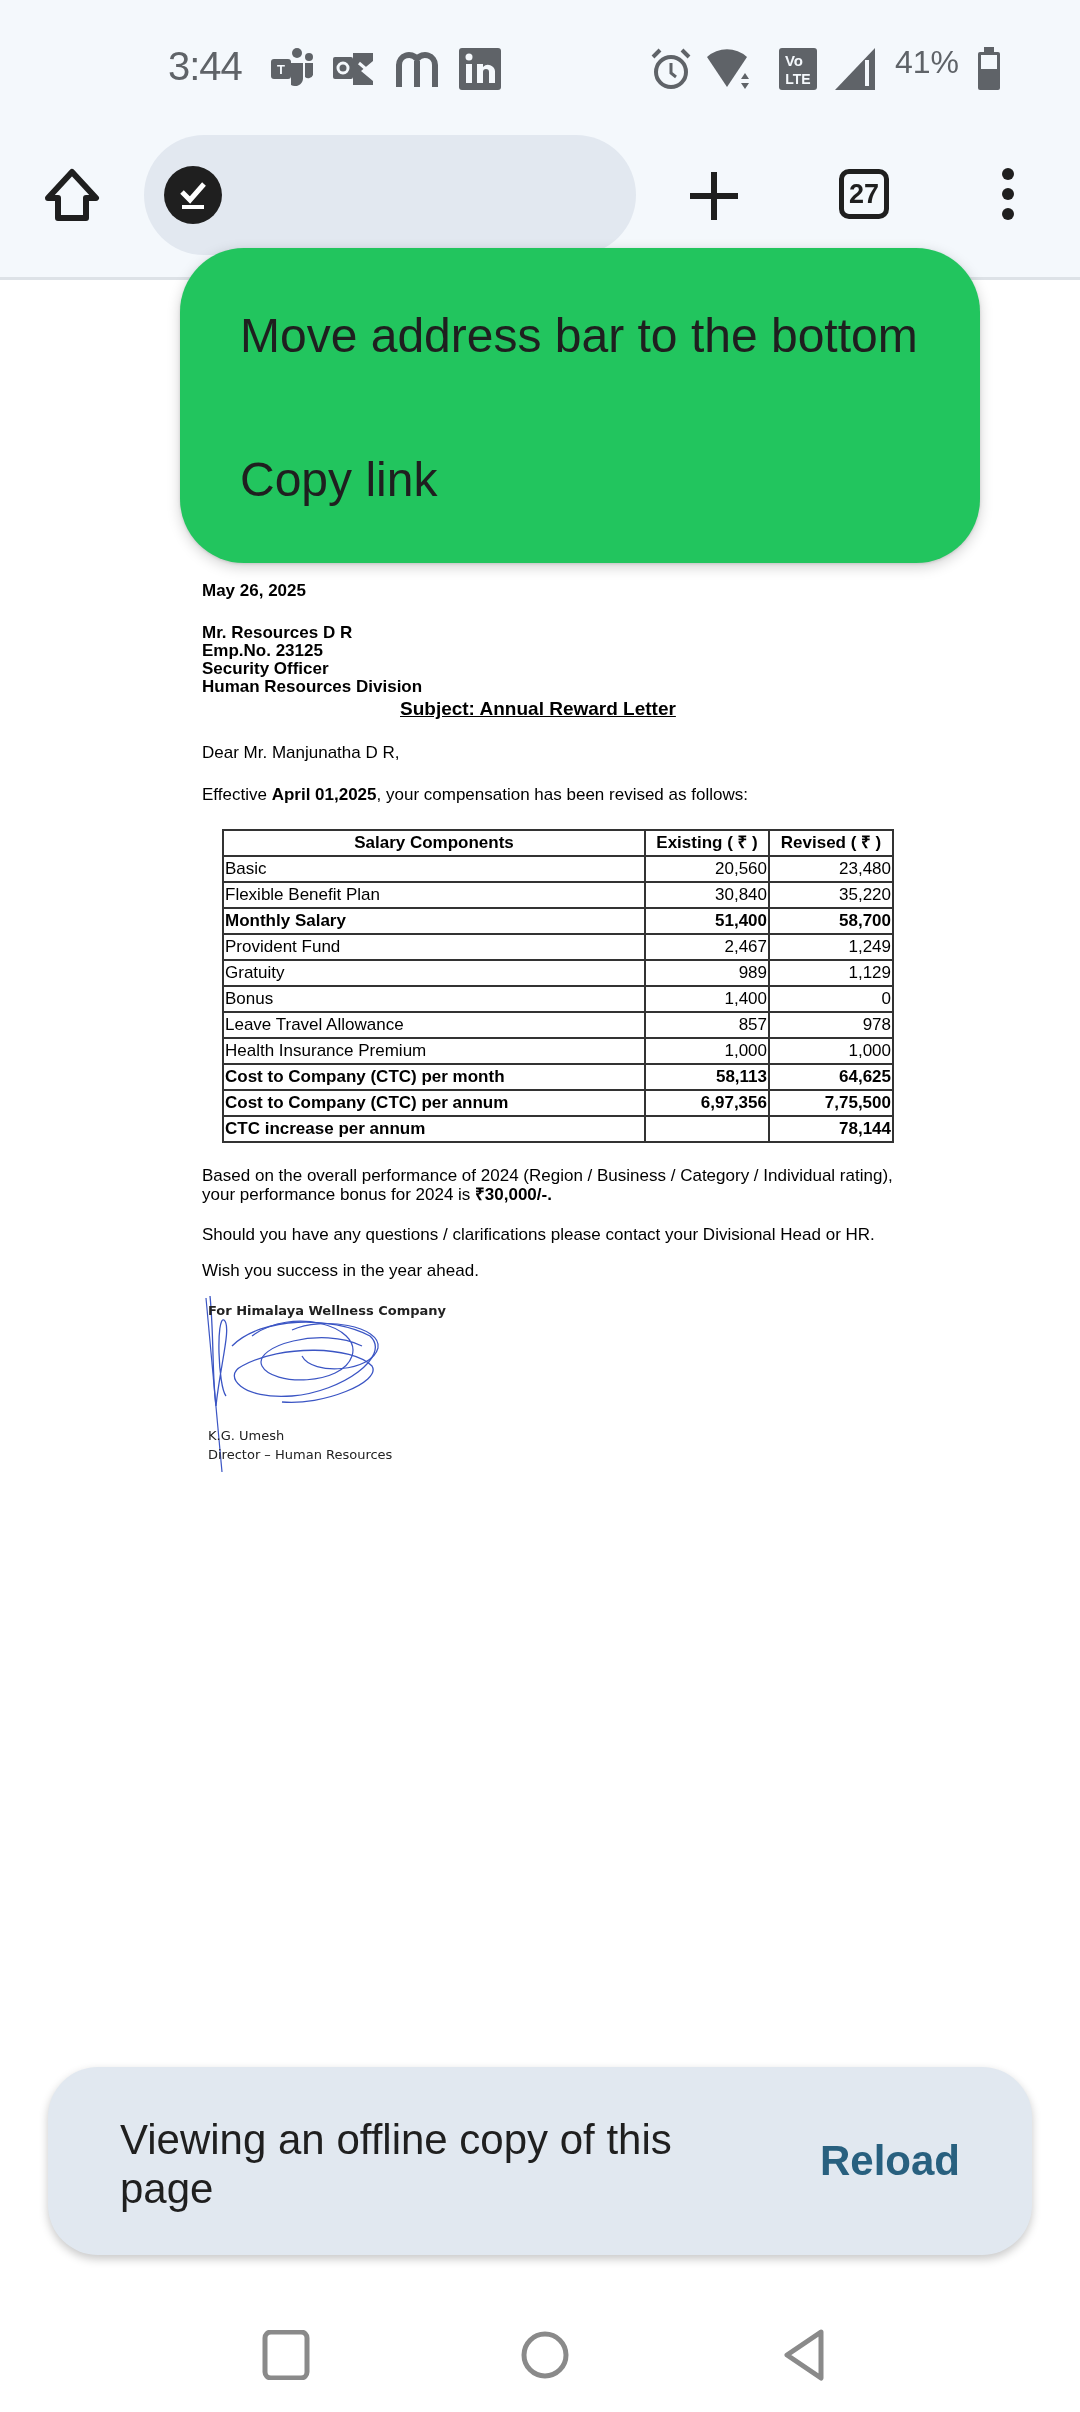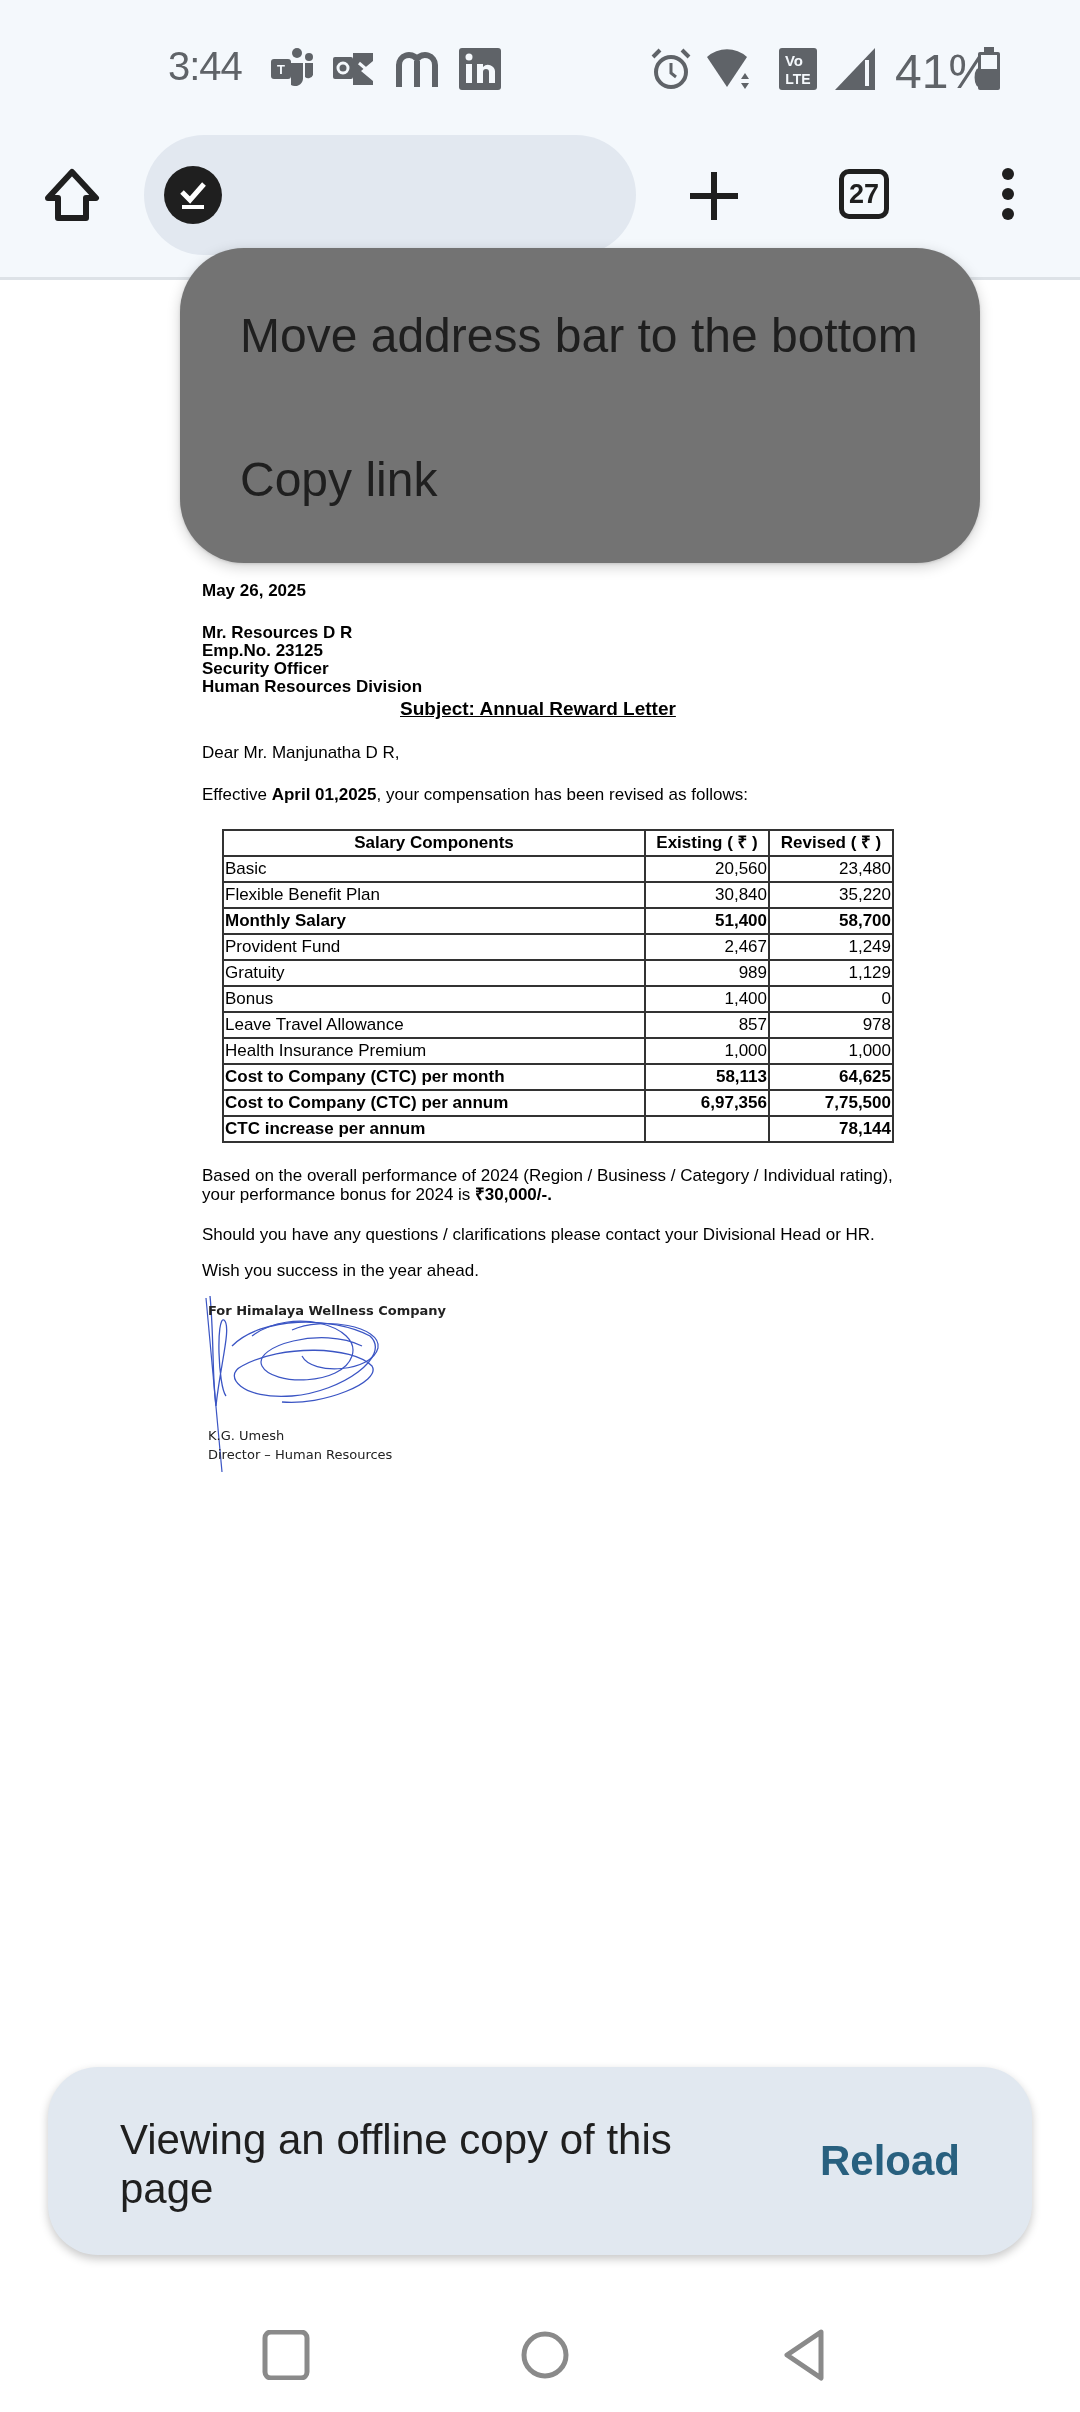--- a/index.html
+++ b/index.html
@@ -3,32 +3,32 @@
 <meta charset="utf-8">
 <style>
   * { box-sizing: border-box; margin: 0; padding: 0; }
   html, body { width: 1080px; height: 2412px; overflow: hidden; background: #ffffff; font-family: "Liberation Sans", sans-serif; }
   .screen { position: relative; width: 1080px; height: 2412px; background: #ffffff; }
 
   
   .statusbar { position: absolute; top: 0; left: 0; width: 1080px; height: 130px; background: #f4f8fc; }
   .sb-time { position: absolute; left: 168px; top: 44px; font-size: 40px; color: #5f6368; letter-spacing: -1px; }
   .sb-icon { position: absolute; top: 48px; height: 42px; display: flex; align-items: center; justify-content: center; color: #5f6368; }
-  .sb-pct { position: absolute; left: 895px; top: 44px; font-size: 48px; color: #5f6368; }
+  .sb-pct { position: absolute; left: 895px; top: 44px; font-size: 32px; color: #5f6368; }
 
   
   .toolbar { position: absolute; top: 130px; left: 0; width: 1080px; height: 150px; background: #f4f8fc; border-bottom: 3px solid #dde2e7; }
   .tb-btn { position: absolute; display: flex; align-items: center; justify-content: center; }
   .omnibox { position: absolute; left: 144px; top: 5px; width: 492px; height: 120px; border-radius: 60px; background: #e2e8f0; display: flex; align-items: center; padding-left: 20px; overflow: hidden; }
   .omni-badge { width: 58px; height: 58px; border-radius: 50%; background: #1f1f1f; flex: none; display: flex; align-items: center; justify-content: center; }
   .omni-url { margin-left: 18px; font-size: 50px; color: #1f1f1f; white-space: nowrap; overflow: hidden; width: 372px; }
   .tabcount { width: 50px; height: 50px; border: 5px solid #1f1f1f; border-radius: 10px; display: flex; align-items: center; justify-content: center; font-size: 27px; font-weight: bold; color: #1f1f1f; }
 
   
-  .menu { position: absolute; left: 180px; top: 248px; width: 800px; height: 315px; background: #737373; border-radius: 64px; box-shadow: 0 4px 14px rgba(0,0,0,0.18), 0 1px 3px rgba(0,0,0,0.12); z-index: 10; }
+  .menu { position: absolute; left: 180px; top: 248px; width: 800px; height: 315px; background: #22c55e; border-radius: 64px; box-shadow: 0 4px 14px rgba(0,0,0,0.18), 0 1px 3px rgba(0,0,0,0.12); z-index: 10; }
   .menu-item { position: absolute; left: 60px; font-size: 48px; color: #1f1f1f; white-space: nowrap; cursor: pointer; }
 
   
   .doc { position: absolute; left: 202px; top: 580px; width: 760px; color: #000; font-size: 17px; line-height: 18px; }
   .doc .bold { font-weight: bold; }
   .doc-date { position: absolute; top: 2px; left: 0; font-weight: bold; }
   .addr { position: absolute; top: 44px; left: 0; font-weight: bold; line-height: 18px; }
   .subject { position: absolute; top: 120px; left: 198px; font-weight: bold; font-size: 19px; text-decoration: underline; white-space: nowrap; }
   .greet { position: absolute; top: 164px; left: 0; }
   .effective { position: absolute; top: 206px; left: 0; white-space: nowrap; }

